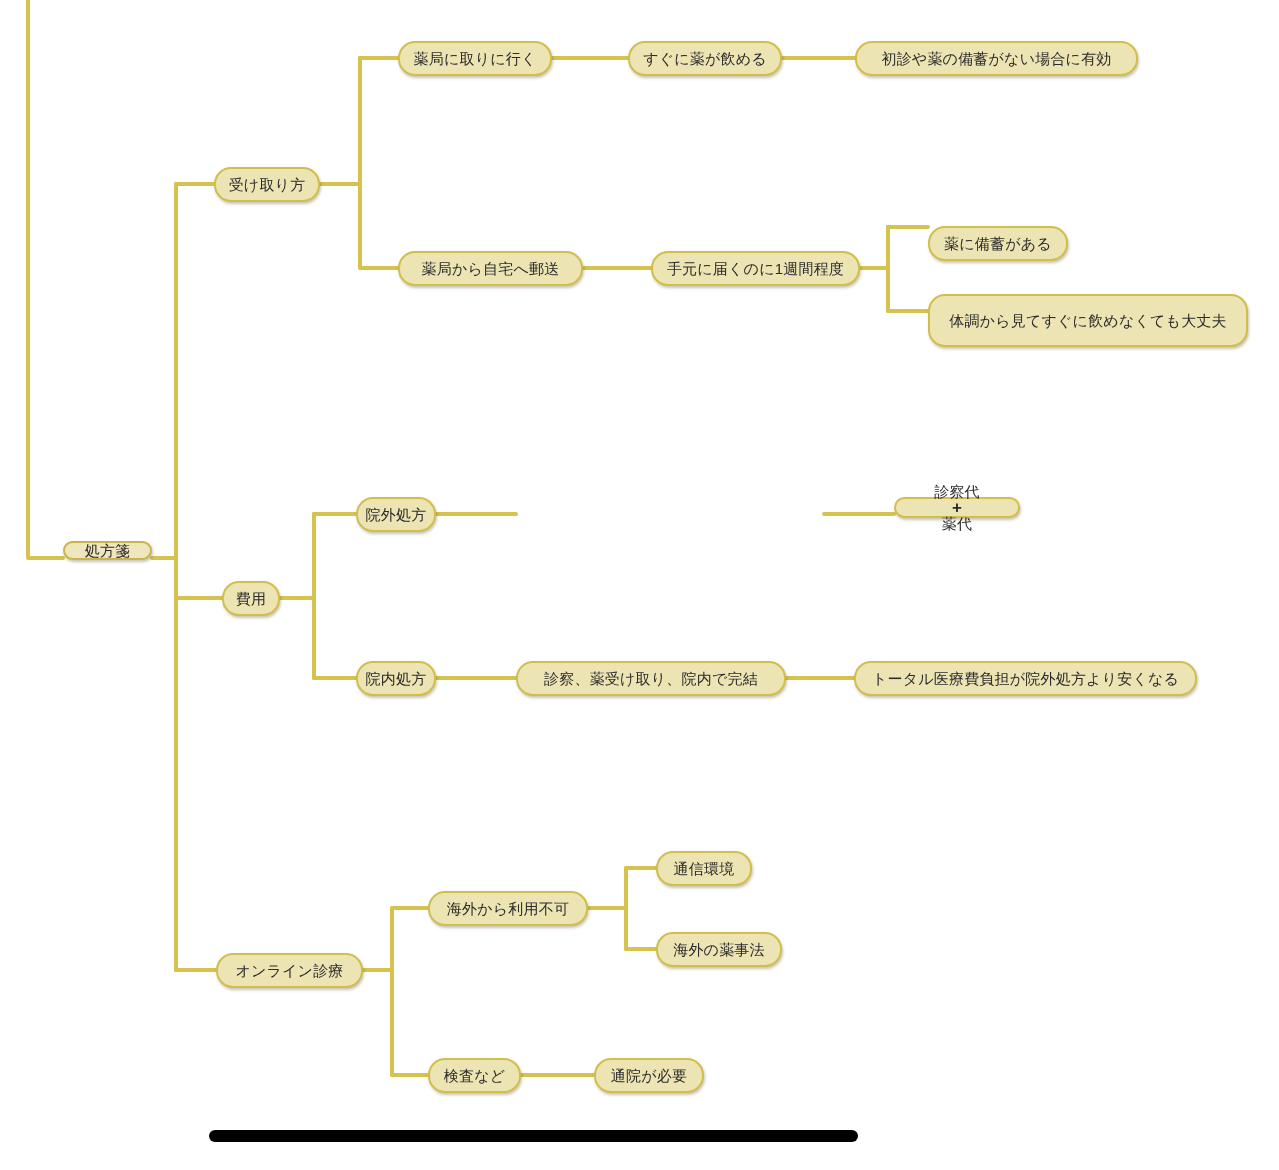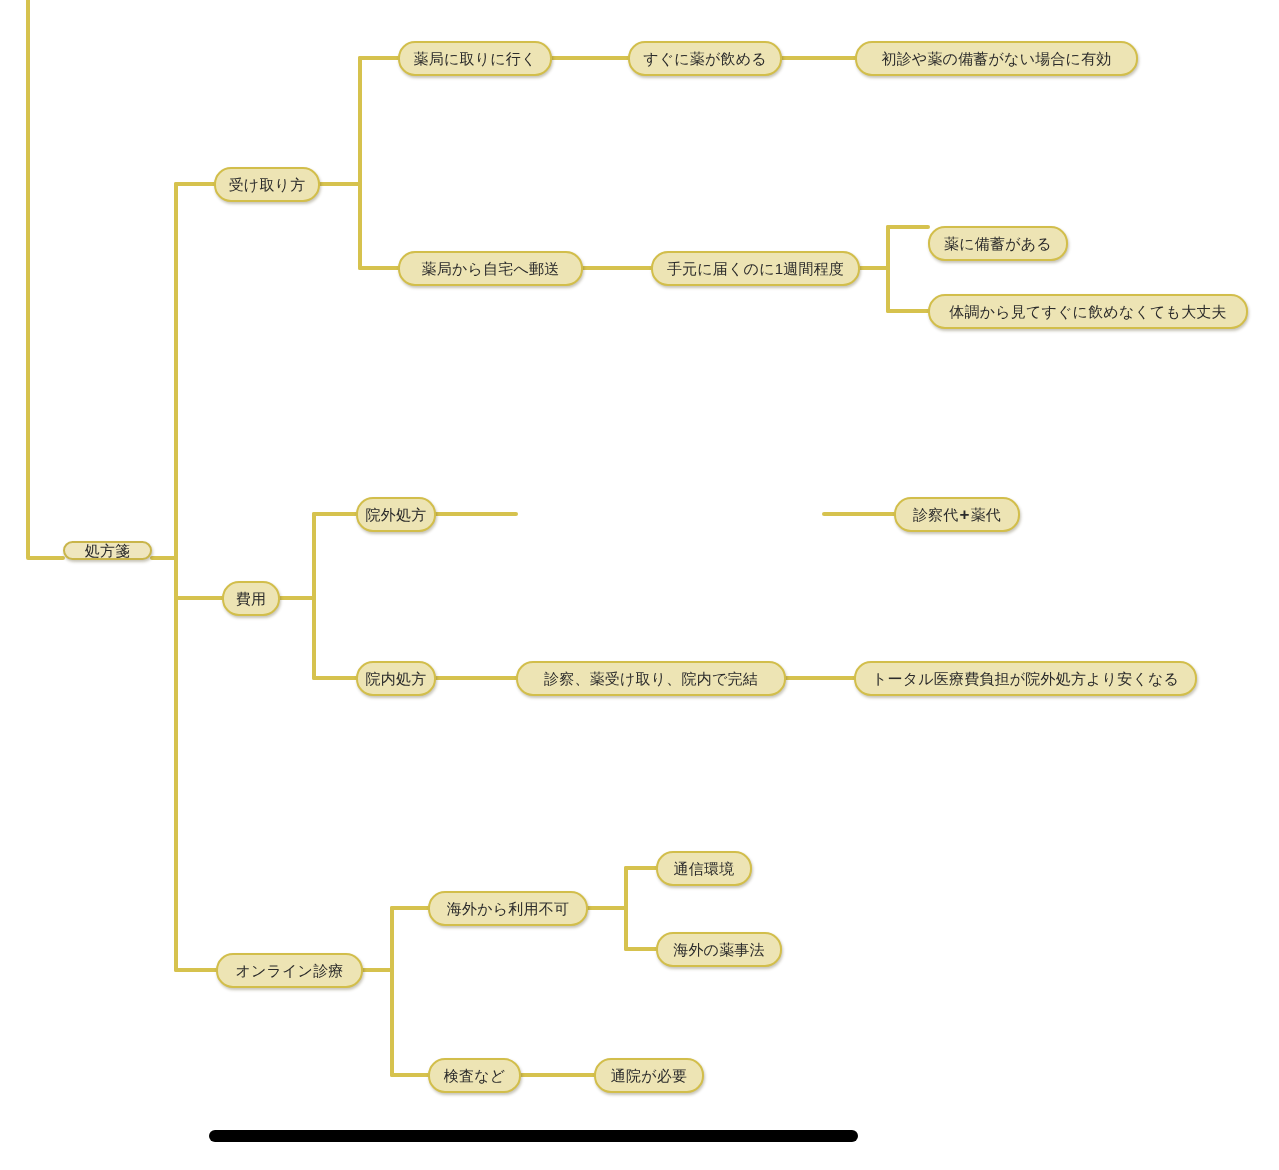--- a/index.html
+++ b/index.html
@@ -133,34 +133,34 @@
   </div>
 
   <div class="node" style="left:651px; top:251px; width:209px; height:35px;">
     <span>手元に届くのに1週間程度</span>
   </div>
 
   <div class="node" style="left:928px; top:210px; width:140px; height:35px;margin-top:16px;">
     <span>薬に備蓄がある</span>
   </div>
 
-  <div class="node" style="left:928px; top:294px; width:320px; height:35px;">
+  <div class="node" style="left:928px; top:294px; width:320px; height:53px;">
     <span>体調から見てすぐに飲めなくても大丈夫</span>
   </div>
 
   <div class="node" style="left:222px; top:581px; width:58px; height:35px;">
     <span>費用</span>
   </div>
 
   <div class="node" style="left:356px; top:497px; width:80px; height:35px;">
     <span>院外処方</span>
   </div>
 
 
-  <div class="node" style="left:894px; top:497px; width:126px; height:35px;">
+  <div class="node" style="left:894px; top:497px; width:126px; height:21px;flex-direction:column;">
     <span>診察代</span>
       <span class="plus">+</span>
       <span>薬代</span>
   </div>
 
   <div class="node" style="left:356px; top:661px; width:80px; height:35px;">
     <span>院内処方</span>
   </div>
 
   <div class="node" style="left:516px; top:661px; width:270px; height:35px;">

